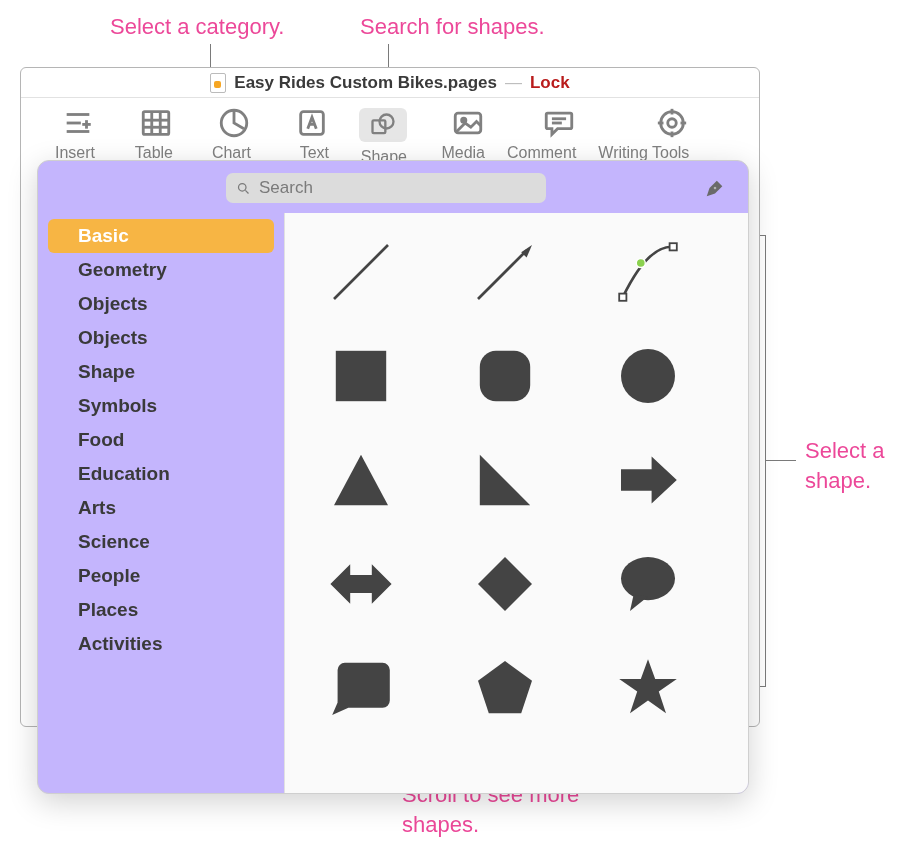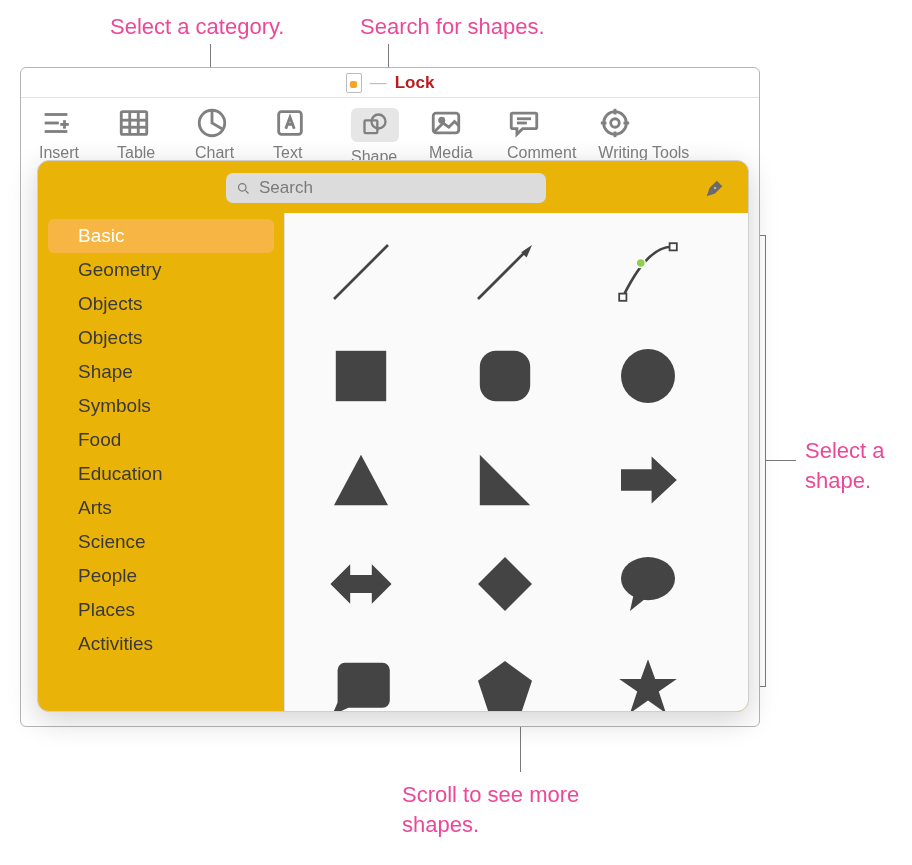--- a/index.html
+++ b/index.html
@@ -77,21 +77,21 @@
   .toolbar {
     display: flex;
     align-items: flex-start;
     gap: 22px;
     padding: 10px 18px 0 18px;
     height: 78px;
   }
   .tool {
     display: flex;
     flex-direction: column;
-    align-items: flex-start;
+    align-items: flex-end;
     gap: 6px;
     color: #808080;
     font-size: 16px;
     min-width: 56px;
   }
   .tool .ticon {
     width: 34px; height: 30px;
     display: flex; align-items: center; justify-content: center;
     color: #808080;
   }
@@ -103,22 +103,22 @@
     height: 34px;
   }
   .tool svg { stroke: #808080; fill: none; stroke-width: 2; }
 
   
   .popover {
     position: absolute;
     left: 37px;
     top: 160px;
     width: 712px;
-    height: 552px;
-    background: #eab308;
+    height: 634px;
+    background: #c4b5fd;
     border: 1px solid #cfcfcf;
     border-radius: 12px;
     box-shadow: 0 8px 30px rgba(0,0,0,0.18);
     display: flex;
     flex-direction: column;
     overflow: hidden;
   }
   .popover::before{
     content:"";
     position:absolute;
@@ -166,21 +166,21 @@
   }
   .sidebar {
     width: 246px;
     padding: 6px 0;
     overflow: hidden;
   }
   .sidebar-item {
     padding: 6px 20px 6px 40px;
     font-size: 19px;
     color: #3a3a3a;
-    font-weight: 400;
+    font-weight: 700;
     cursor: default;
   }
   .sidebar-item.selected {
     background: #f7b544;
     color: #fff;
     border-radius: 6px;
     margin: 0 10px;
     padding-left: 30px;
   }
 
@@ -221,20 +221,21 @@
 <div class="callout-line" style="left:766px;top:460px;width:30px;height:1px"></div>
 
 <div class="callout" style="left:402px;top:780px;width:200px">
   <span>Scroll to see more shapes.</span>
 </div>
 <div class="callout-line" style="left:520px;top:710px;width:1px;height:62px"></div>
 
 <div class="window">
   <div class="titlebar">
     <span class="doc-icon"></span>
+    <span style="font-weight:600">Easy Rides Custom Bikes.pages</span>
     <span style="color:#bdbdbd">—</span>
     <span class="lock">Lock</span>
   </div>
 
   <div class="toolbar">
     <div class="tool">
       <span class="ticon">
         <svg viewBox="0 0 24 24">
             <line x1="4" y1="6" x2="20" y2="6"></line>
             <line x1="4" y1="12" x2="14" y2="12"></line>

